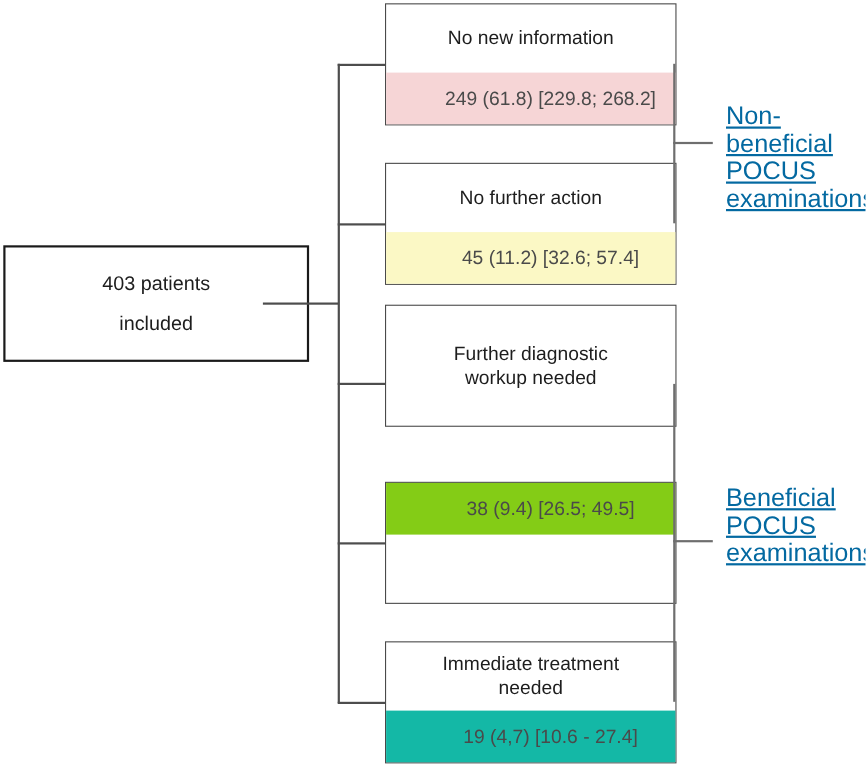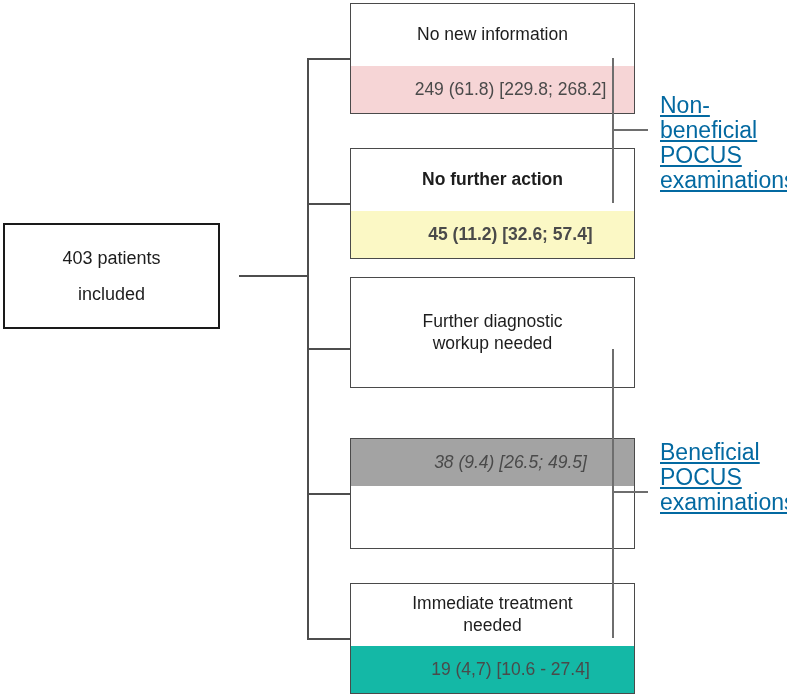--- a/index.html
+++ b/index.html
@@ -13,39 +13,39 @@
     height: 700px;
     background: #ffffff;
     font-family: "Liberation Sans", sans-serif;
     overflow: hidden;
   }
   
   .root-box {
     position: absolute;
     left: 3px;
     top: 223px;
-    width: 217px;
+    width: 278px;
     height: 106px;
     border: 2.5px solid #1a1a1a;
     background: #ffffff;
     box-sizing: border-box;
     display: flex;
     align-items: center;
     justify-content: center;
     text-align: center;
     font-size: 18px;
     line-height: 36px;
     color: #1d1d1d;
     white-space: pre-line;
   }
   
   .node {
     position: absolute;
     left: 350px;
-    width: 285px;
+    width: 265px;
     height: 111px;
     border: 1.5px solid #4a4a4a;
     background: #ffffff;
     box-sizing: border-box;
     display: flex;
     flex-direction: column;
   }
   .node-label {
     flex: 1;
     display: flex;
@@ -105,32 +105,32 @@
   <div class="line hline" style="left:307px; top:203px; width:43px;"></div>
   <div class="line hline" style="left:307px; top:348px; width:43px;"></div>
   <div class="line hline" style="left:307px; top:493px; width:43px;"></div>
   <div class="line hline" style="left:307px; top:638px; width:43px;"></div>
 
   <div class="node" style="top:3px;">
     <div class="node-label">No new information</div>
     <div class="node-band" style="background-color: rgb(246, 213, 214);">249 (61.8) [229.8; 268.2]</div>
   </div>
 
-  <div class="node" style="top:148px;font-weight:bold;">
+  <div class="node" style="top:148px;">
     <div class="node-label">No further action</div>
     <div class="node-band" style="background-color: rgb(251, 248, 197);">45 (11.2) [32.6; 57.4]</div>
   </div>
 
   <div class="node" style="top:277px;">
     <div class="node-label">Further diagnostic
 workup needed</div>
   </div>
 
   <div class="node" style="top:438px;">
-    <div class="node-band" style="background-color: #a3a3a3; font-style: italic;">38 (9.4) [26.5; 49.5]</div>
+    <div class="node-band" style="background-color: #84cc16;">38 (9.4) [26.5; 49.5]</div>
   </div>
 
   <div class="node" style="top:583px;">
     <div class="node-label">Immediate treatment
 needed</div>
     <div class="node-band" style="background-color: #14b8a6;">19 (4,7) [10.6 - 27.4]</div>
   </div>
 
   <div class="bracket-line" style="left:612px; top:58px; width:1.5px; height:145px;"></div>
   <div class="bracket-line" style="left:612px; top:129px; width:36px; height:1.5px;"></div>

